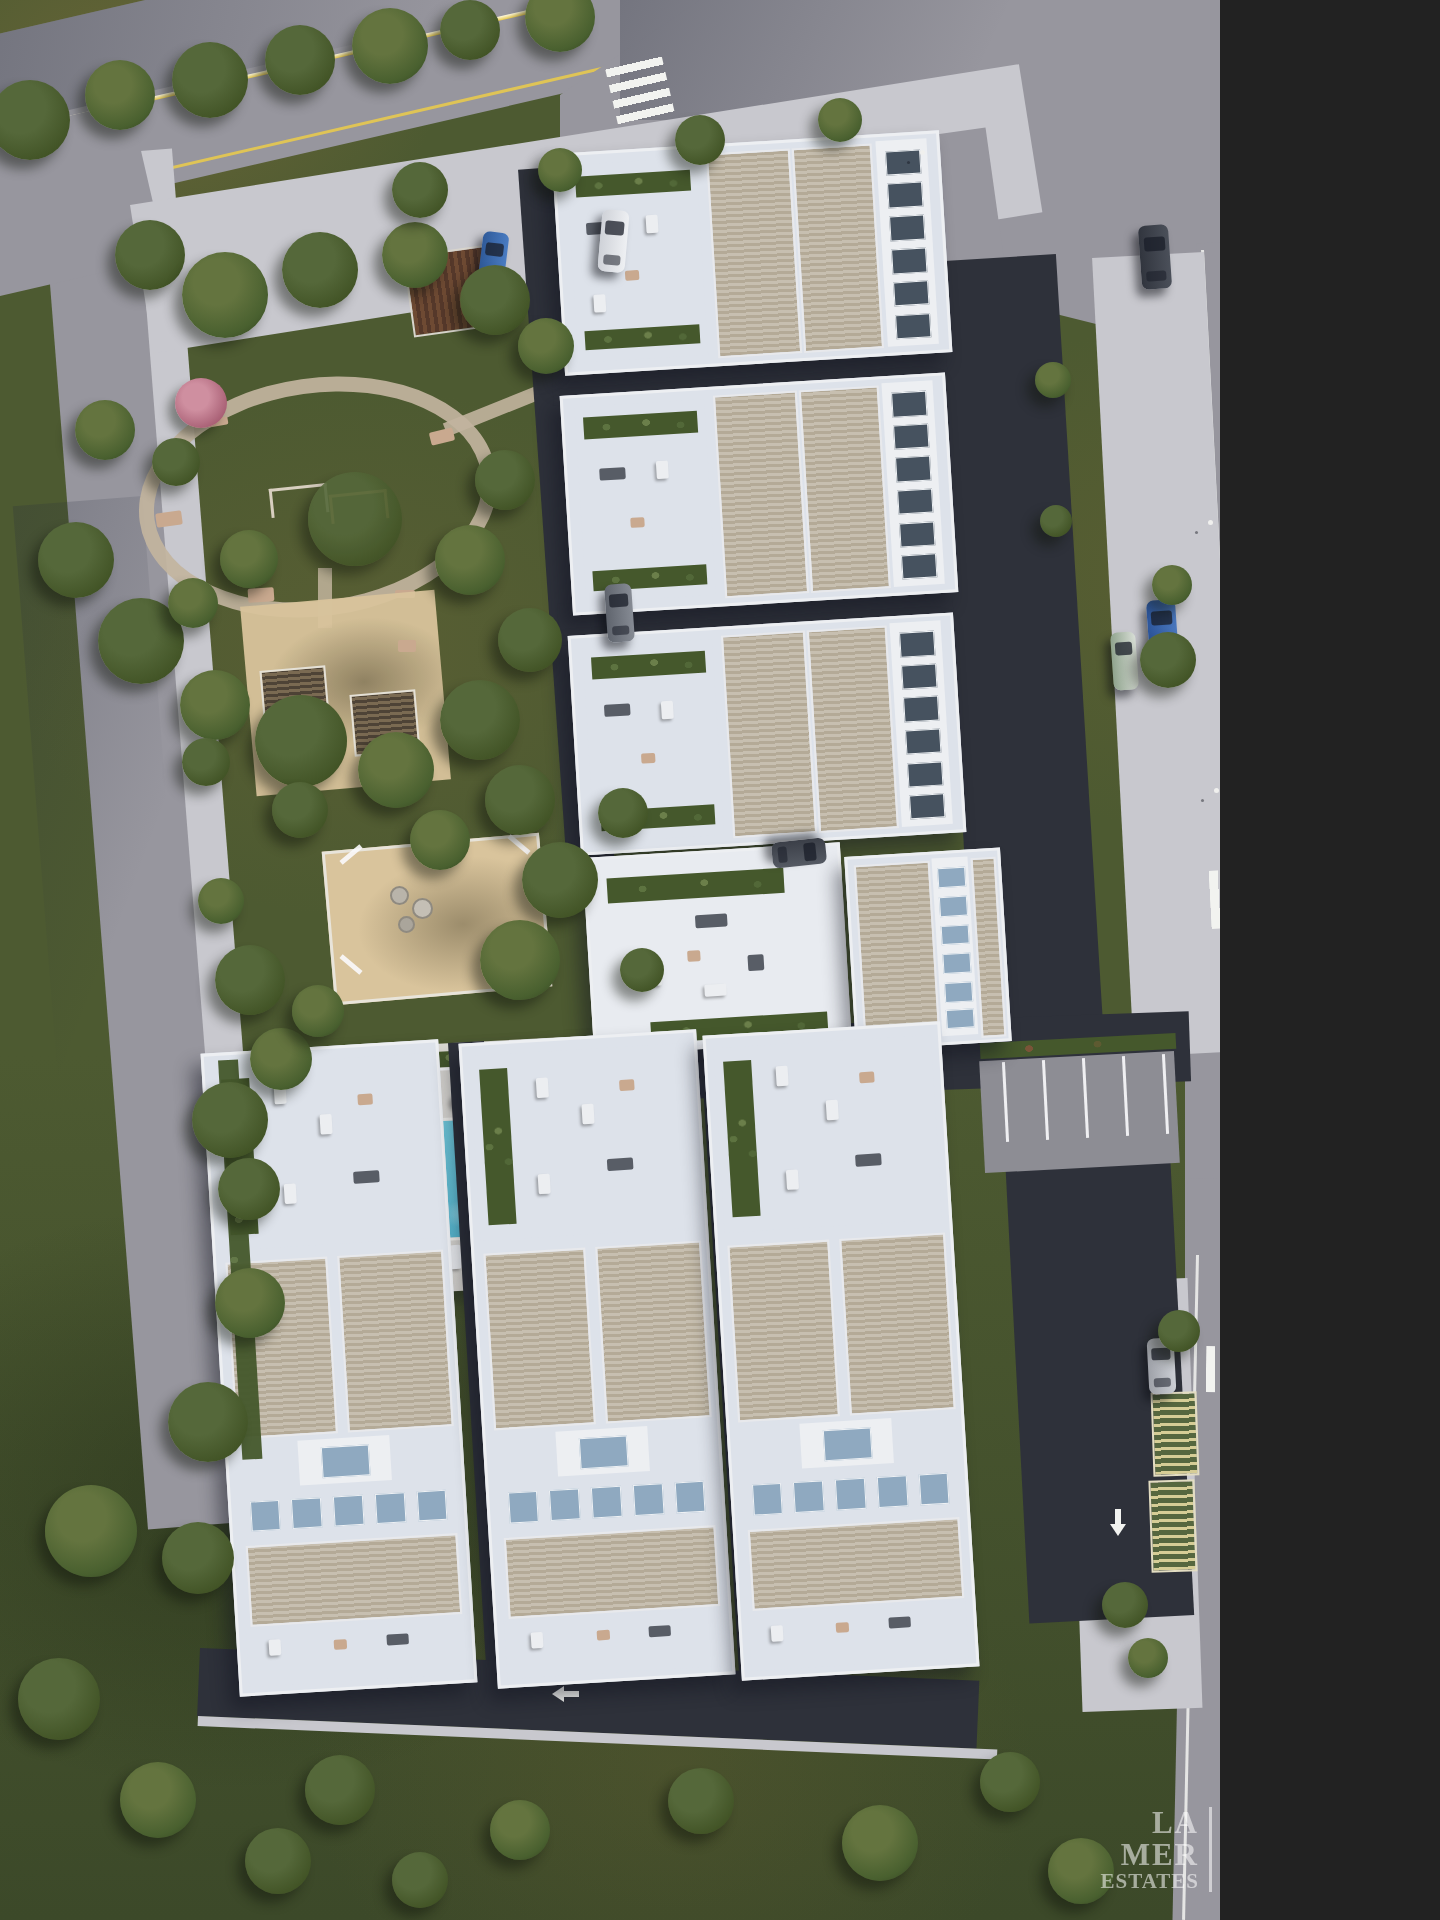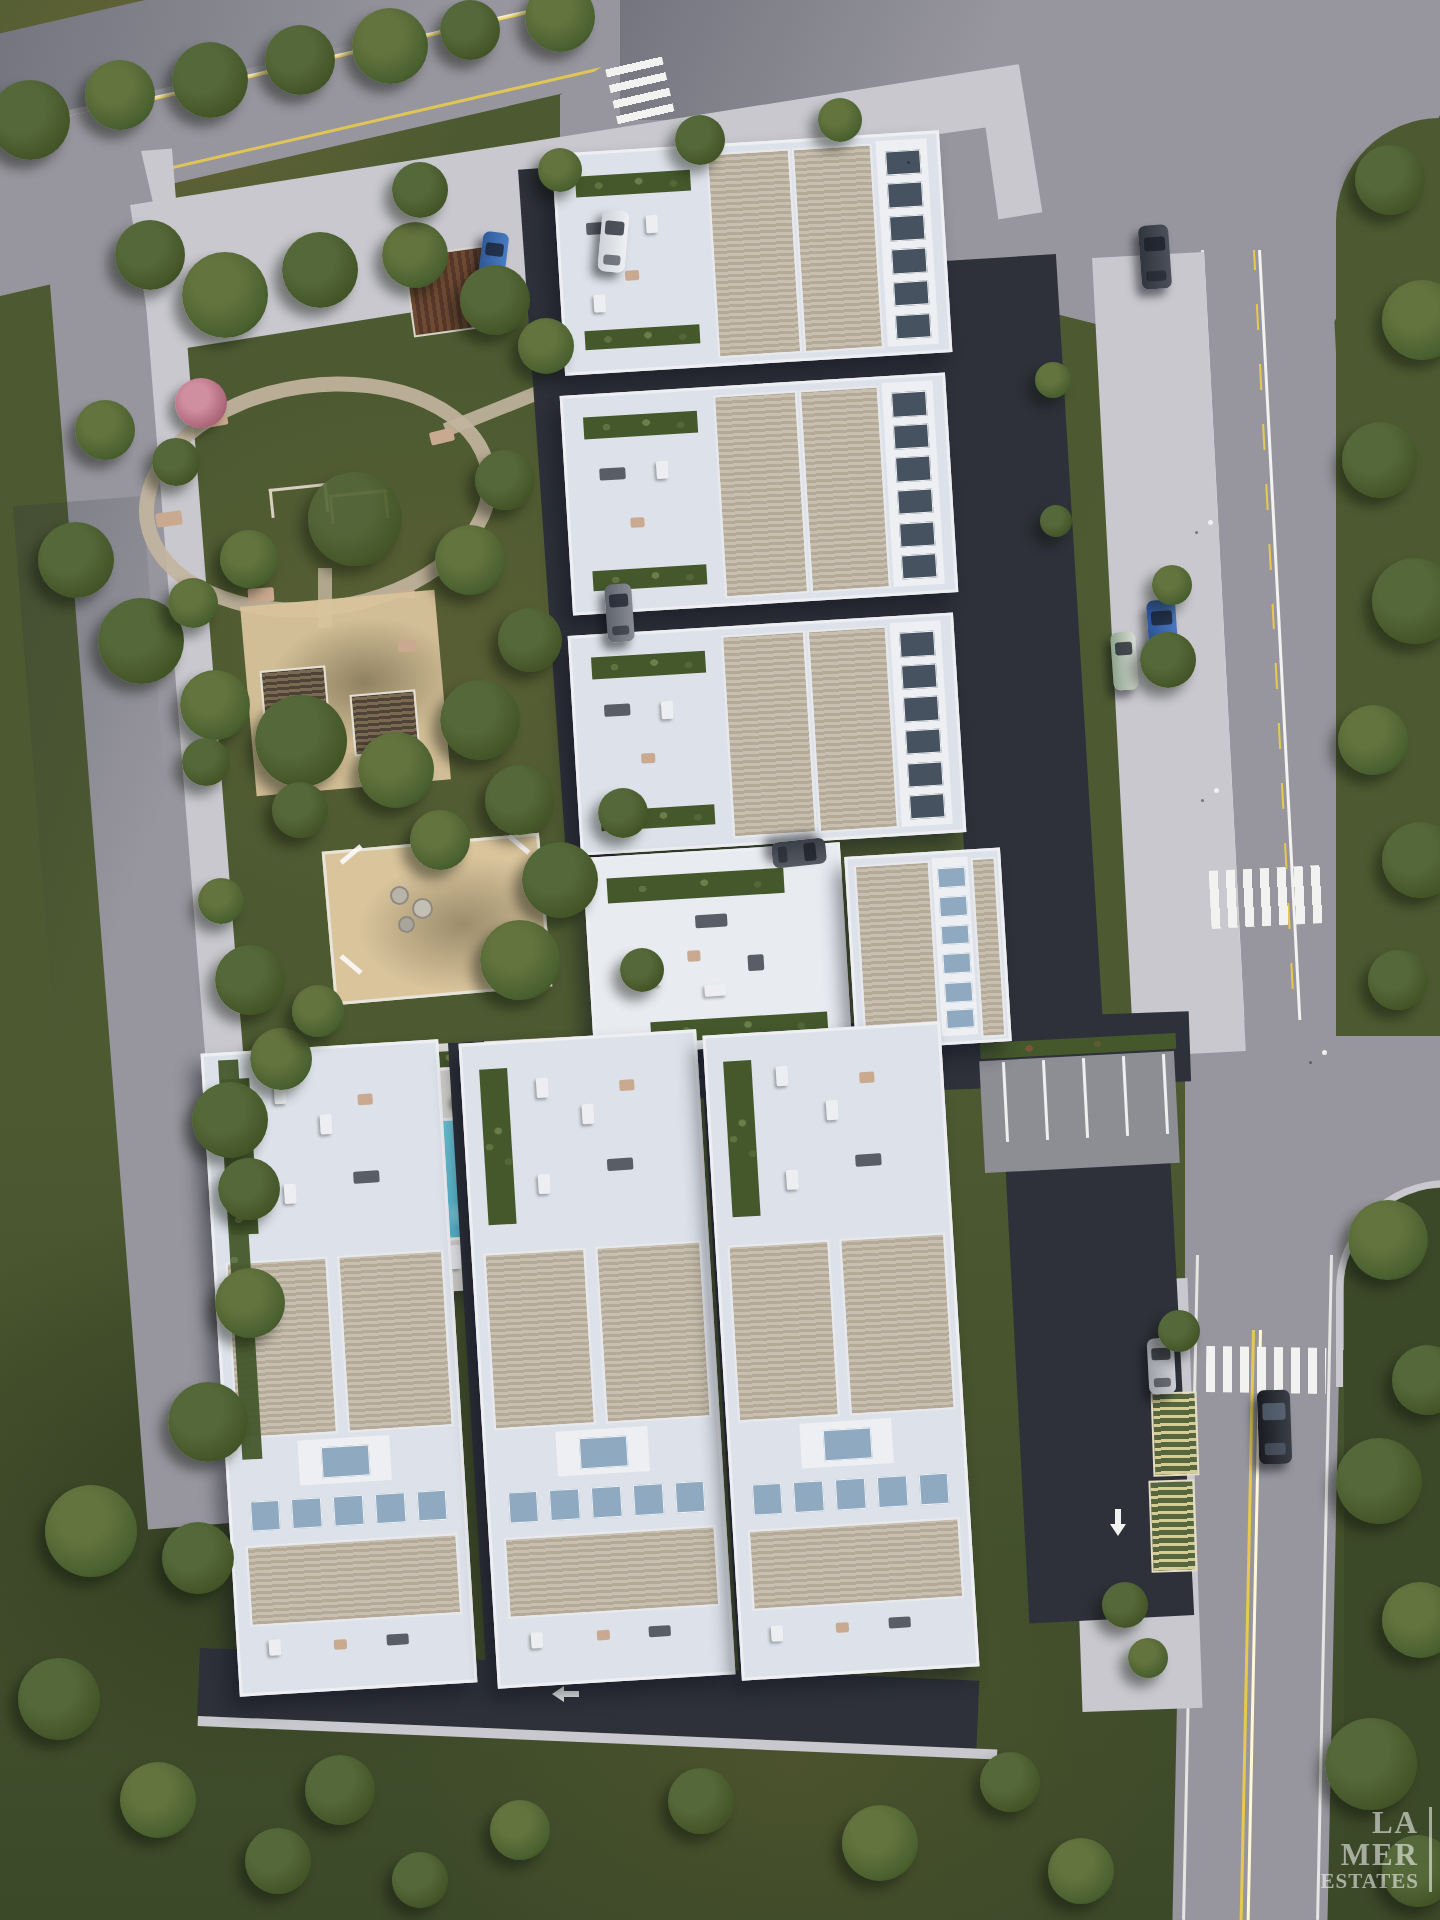--- a/index.html
+++ b/index.html
@@ -6,21 +6,21 @@
     --grass:#4d5a31; --grass-dark:#3c4929; --grass-warm:#6e6638;
     --road:#97969e; --road-dark:#74747e; --sidewalk:#c8c8ce;
     --asphalt:#2e313a; --asphalt-soft:#3a3d46;
     --building:#edeff2; --terrace:#dde2ea; --rib-a:#b4aa97; --rib-b:#c7bfb0;
     --pool-a:#7ed2e2; --pool-b:#3da8c6; --deck:#d2d0cb; --sand:#d9c49c;
     --planter:#45582c; --tree-a:#425426; --tree-b:#55683a;
     --yellow:#e7c94e; --line-white:#f2f3f0; --skylight:#8fa9c0;
     --watermark:rgba(255,255,255,0.55);
   }
   html,body{margin:0;padding:0;background:#222;}
-  .scene{position:relative;width:1440px;height:1920px;overflow:hidden;
+  .scene{position:relative;width:1220px;height:1920px;overflow:hidden;
     background:
       radial-gradient(420px 300px at 12% 4%, rgba(125,110,60,.55), transparent 70%),
       radial-gradient(500px 380px at 30% 34%, rgba(110,102,56,.35), transparent 70%),
       radial-gradient(600px 420px at 18% 78%, rgba(30,40,20,.45), transparent 70%),
       radial-gradient(520px 400px at 55% 92%, rgba(96,92,48,.35), transparent 70%),
       radial-gradient(460px 360px at 97% 30%, rgba(108,100,52,.35), transparent 70%),
       linear-gradient(180deg, var(--grass) 0%, var(--grass) 55%, var(--grass-dark) 100%);
     font-family:"Liberation Sans", sans-serif;}
   .abs{position:absolute;}
   .road{background:var(--road);}

